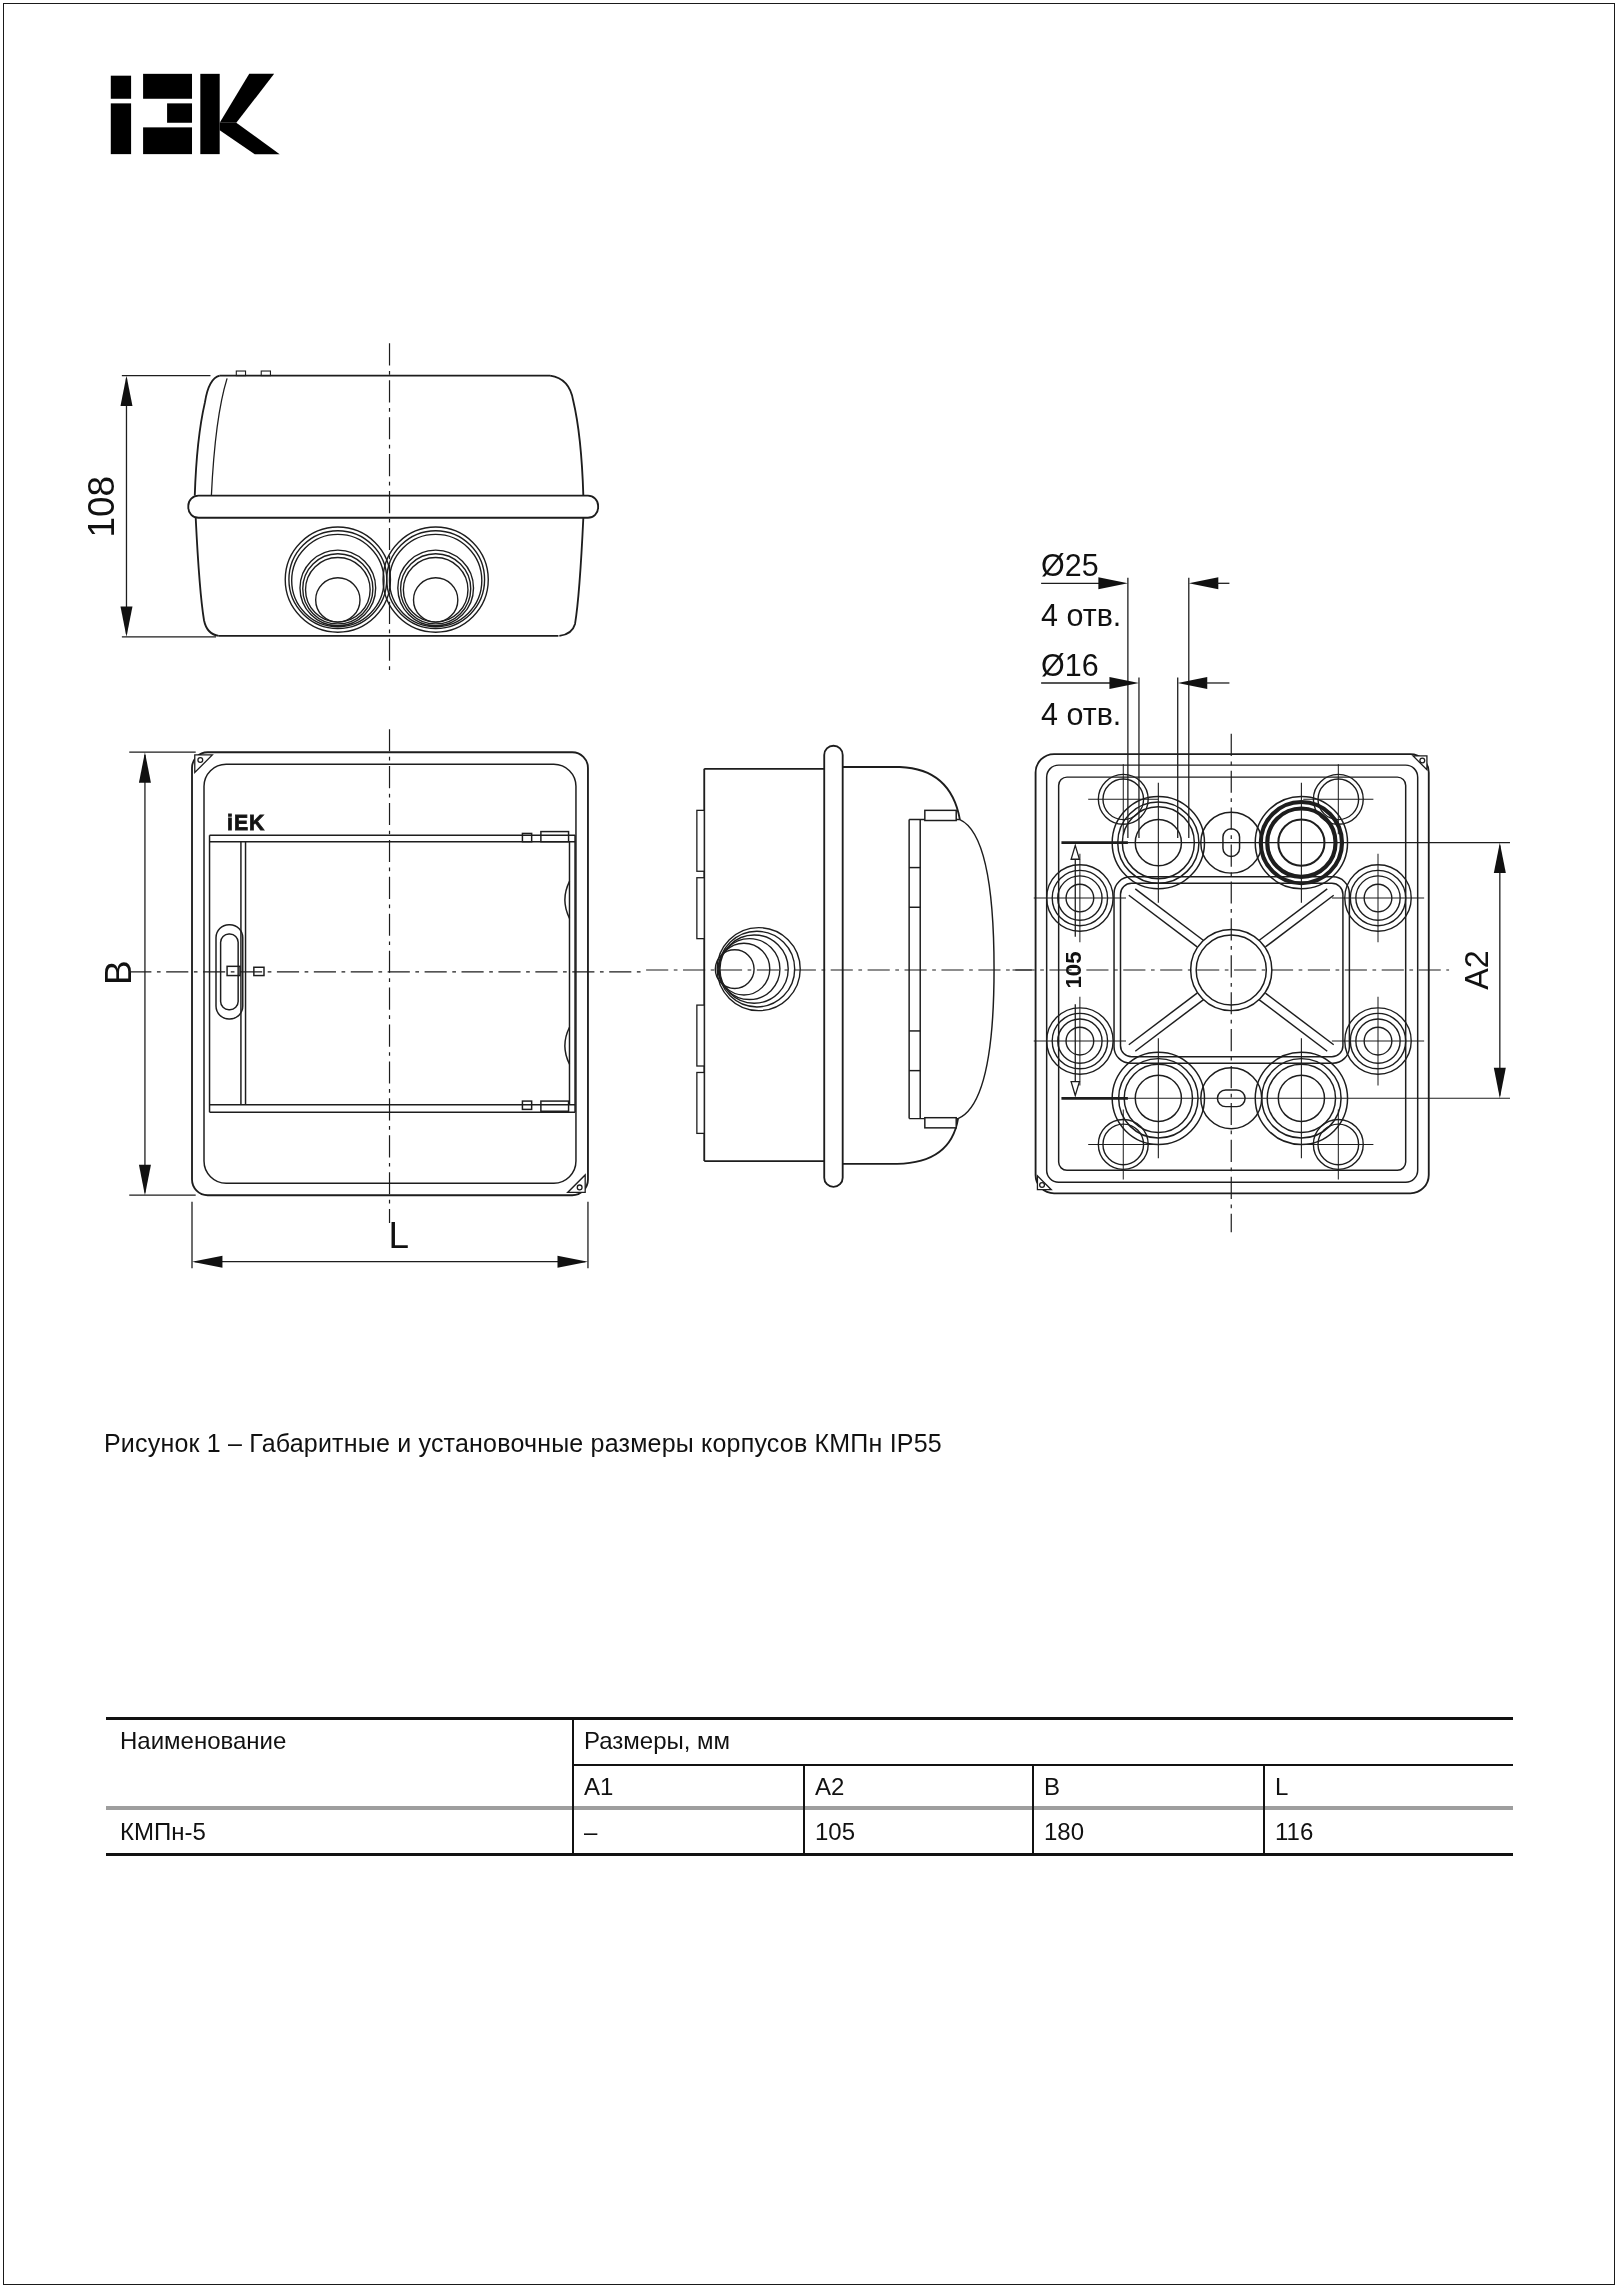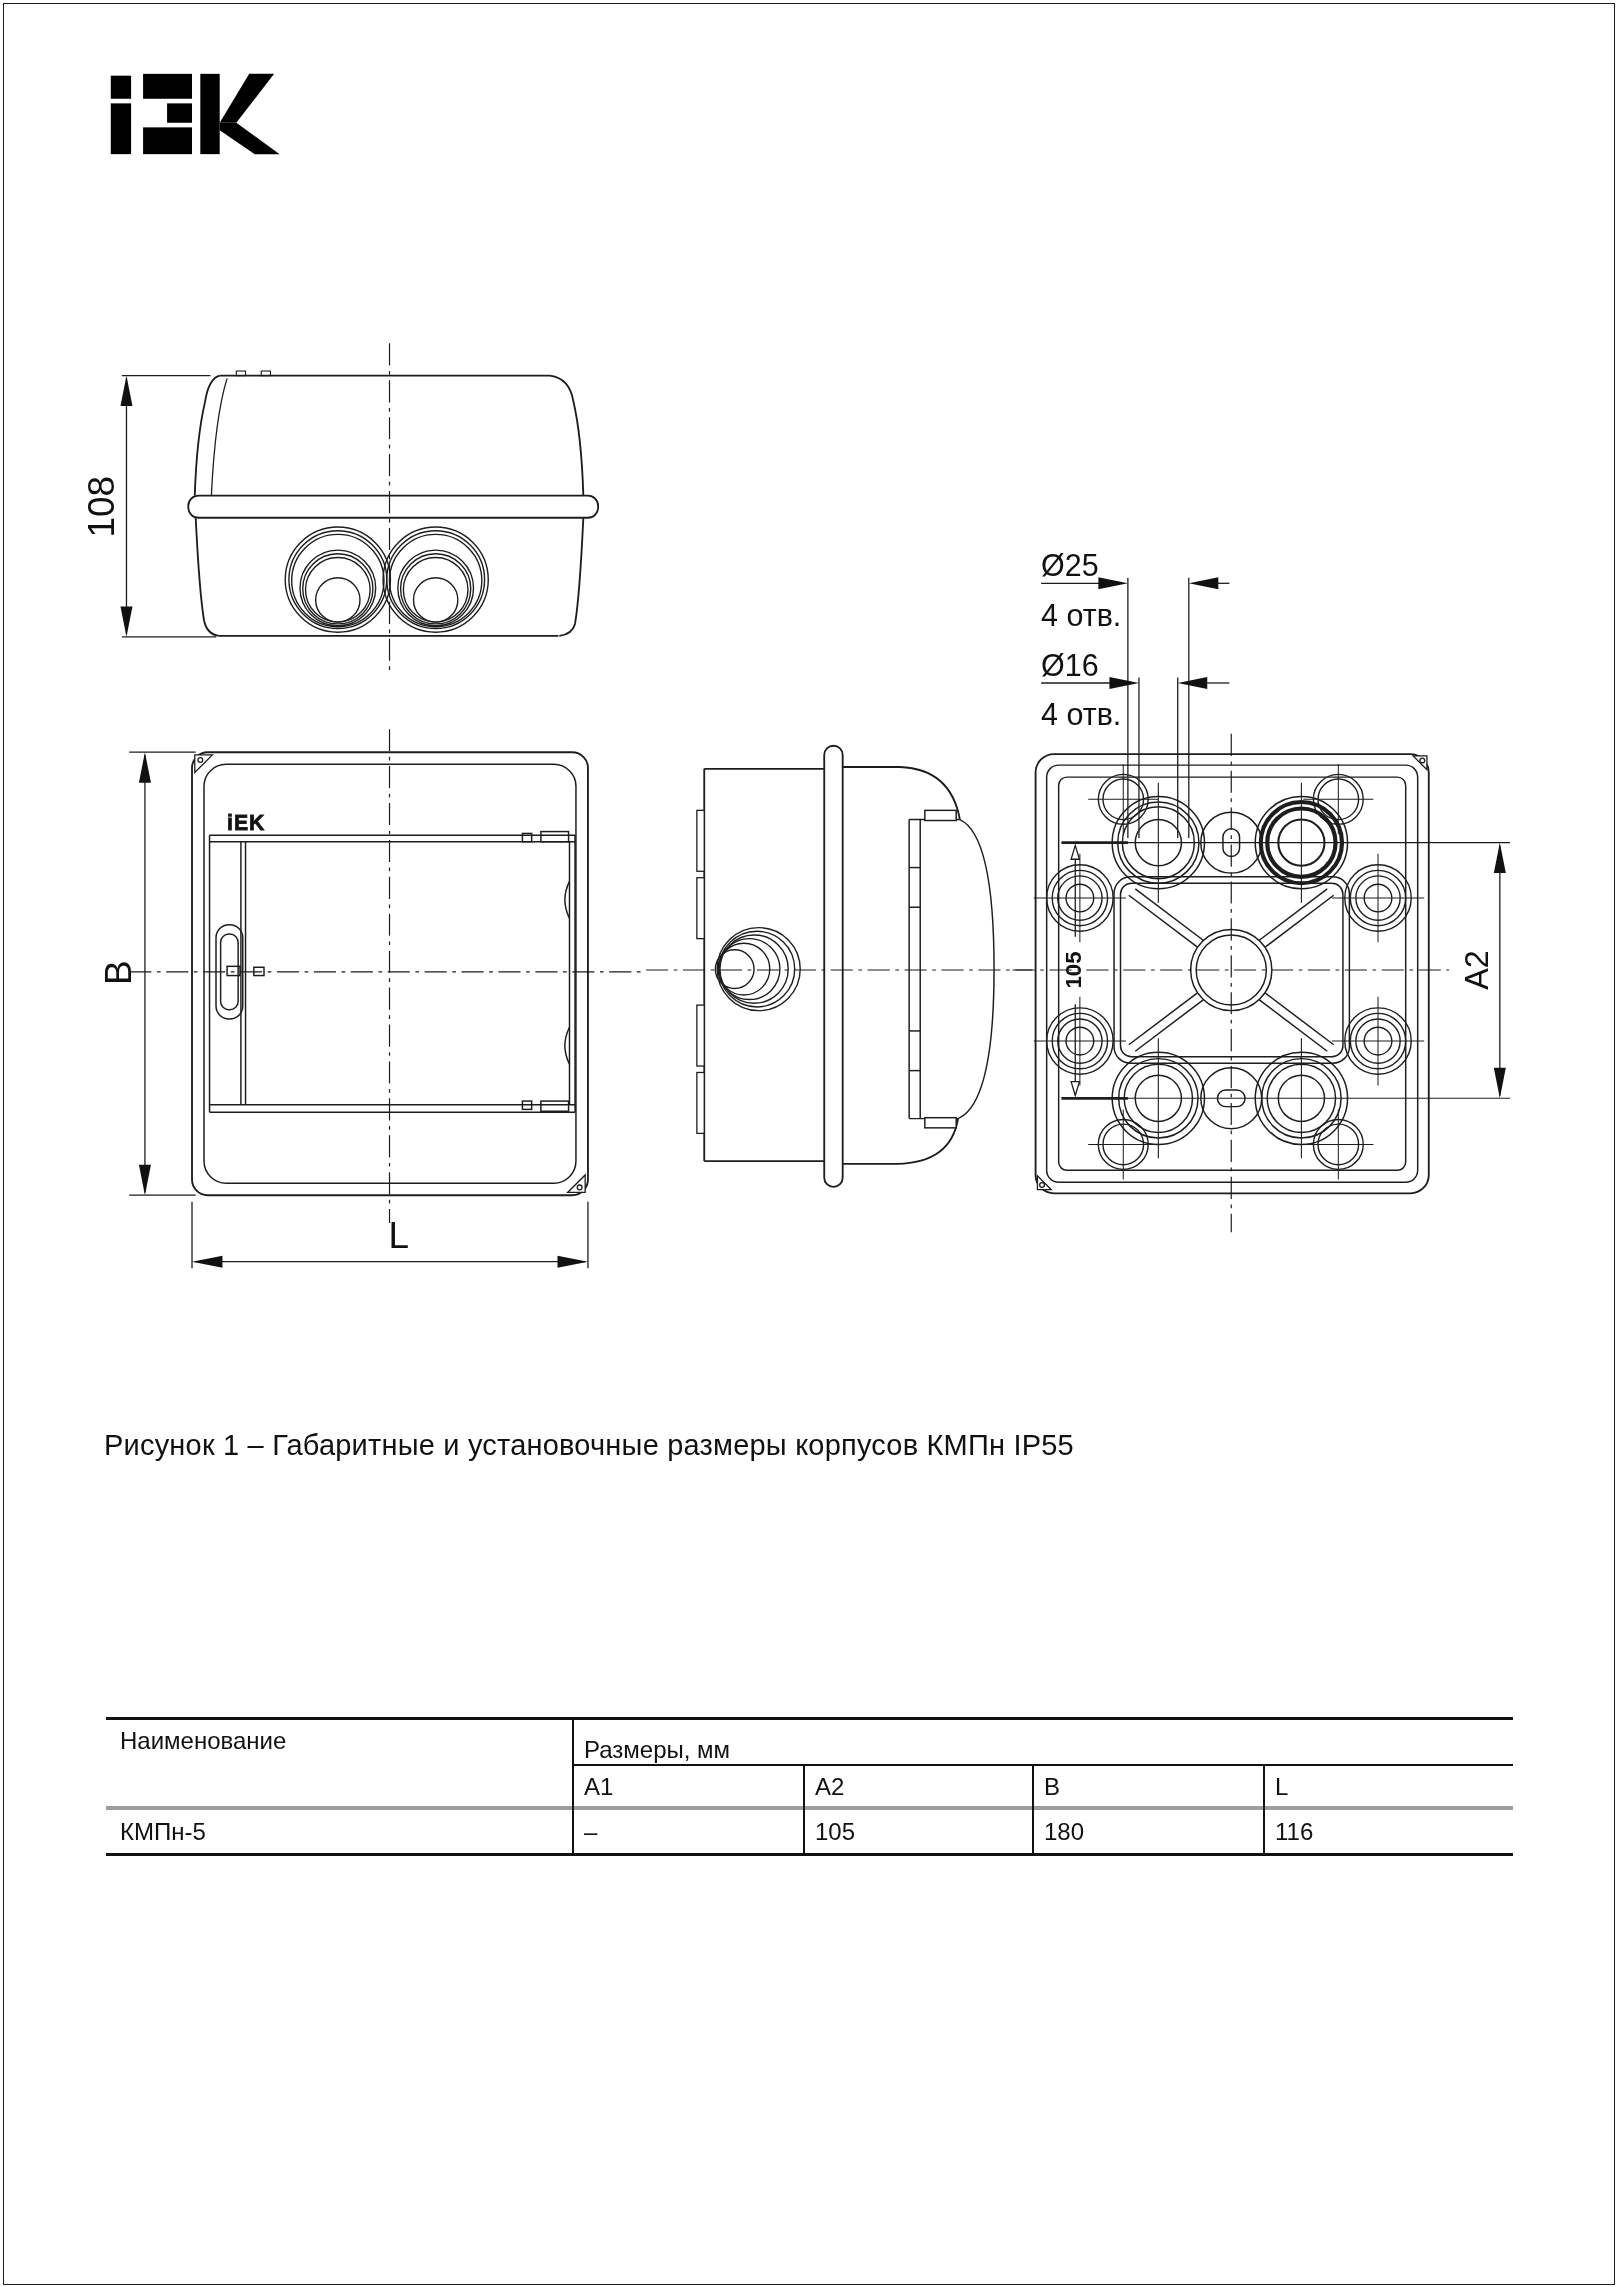--- a/index.html
+++ b/index.html
@@ -7,21 +7,21 @@
     position:relative; width:1618px; height:2288px; background:#ffffff;
     font-family:"Liberation Sans", sans-serif; overflow:hidden;
   }
   .page-border {
     position:absolute; left:2.8px; top:2.8px; right:2.8px; bottom:2.8px;
     border:1.8px solid #1a1a1a; pointer-events:none;
   }
   svg { position:absolute; left:0; top:0; }
   svg text { font-family:"Liberation Sans", sans-serif; fill:#111; }
   .caption {
-    position:absolute; left:104px; top:1429px; font-size:29px; color:#111;
+    position:absolute; left:104px; top:1429px; font-size:25px; color:#111;
     letter-spacing:0.2px; white-space:nowrap;
   }
   
   .tl { position:absolute; background:#111; }
   .tl-gray { position:absolute; background:#9e9e9e; }
   .tcell {
     position:absolute; font-size:24px; color:#111; white-space:nowrap;
     display:flex; align-items:center;
   }
 </style>
@@ -363,21 +363,21 @@
     <div class="tl" style="left:572px; top:1764px; width:941px; height:1.8px;"></div>
     <div class="tl-gray" style="left:106px; top:1806px; width:1407px; height:3.7px;"></div>
     <div class="tl" style="left:106px; top:1853px; width:1407px; height:2.8px;"></div>
 
     <div class="tl" style="left:572px;  top:1717px; width:1.8px; height:139px;"></div>
     <div class="tl" style="left:803px;  top:1764px; width:1.8px; height:92px;"></div>
     <div class="tl" style="left:1032px; top:1764px; width:1.8px; height:92px;"></div>
     <div class="tl" style="left:1263px; top:1764px; width:1.8px; height:92px;"></div>
 
     <div class="tcell" style="left:120px;  top:1719px; height:44px;text-align:center;">Наименование</div>
-    <div class="tcell" style="left:584px;  top:1719px; height:44px;margin-top:9px;">Размеры, мм</div>
+    <div class="tcell" style="left:584px;  top:1719px; height:44px;">Размеры, мм</div>
     <div class="tcell" style="left:584px;  top:1766px; height:41px;">A1</div>
     <div class="tcell" style="left:815px;  top:1766px; height:41px;">A2</div>
     <div class="tcell" style="left:1044px; top:1766px; height:41px;">B</div>
     <div class="tcell" style="left:1275px; top:1766px; height:41px;">L</div>
 
     <div class="tcell" style="left:120px;  top:1810px; height:43px;">КМПн-5</div>
     <div class="tcell" style="left:584px;  top:1810px; height:43px;">–</div>
     <div class="tcell" style="left:815px;  top:1810px; height:43px;">105</div>
     <div class="tcell" style="left:1044px; top:1810px; height:43px;text-align:center;">180</div>
     <div class="tcell" style="left:1275px; top:1810px; height:43px;">116</div>

